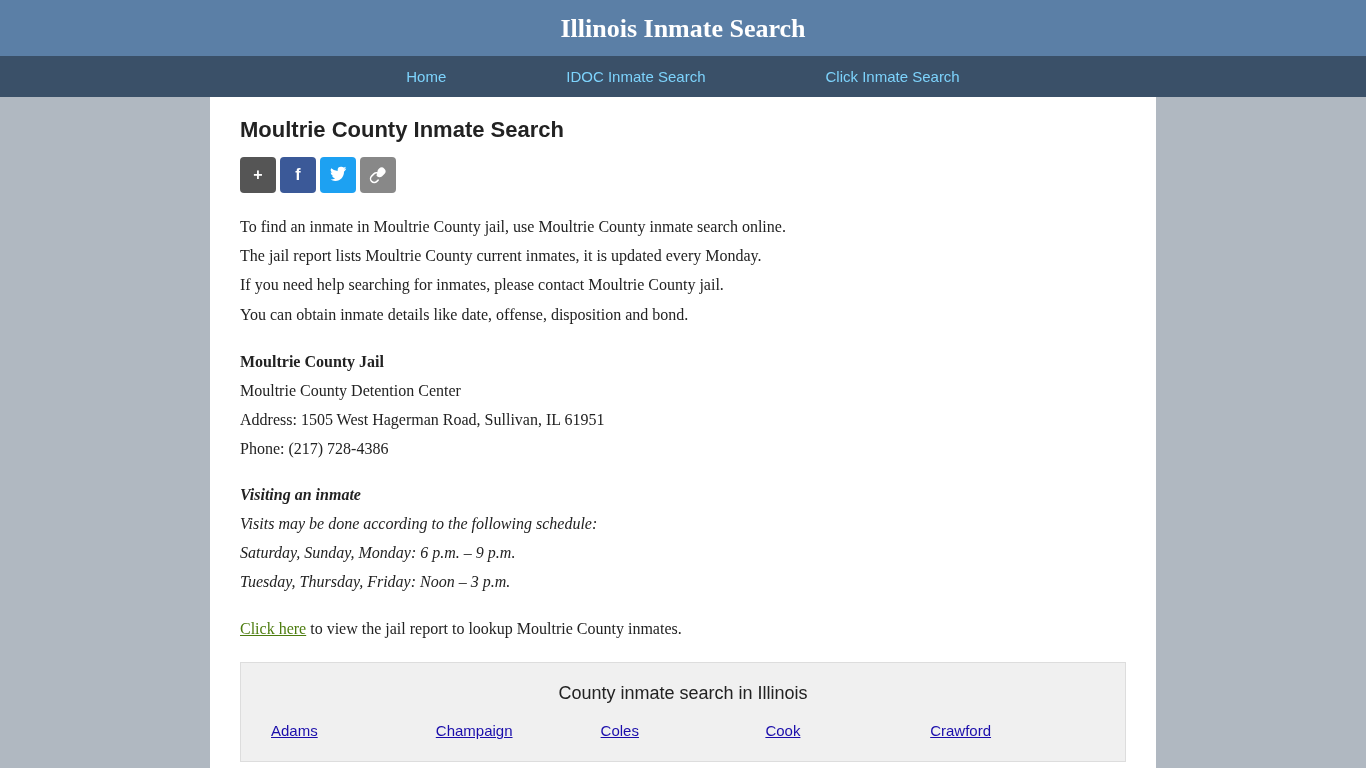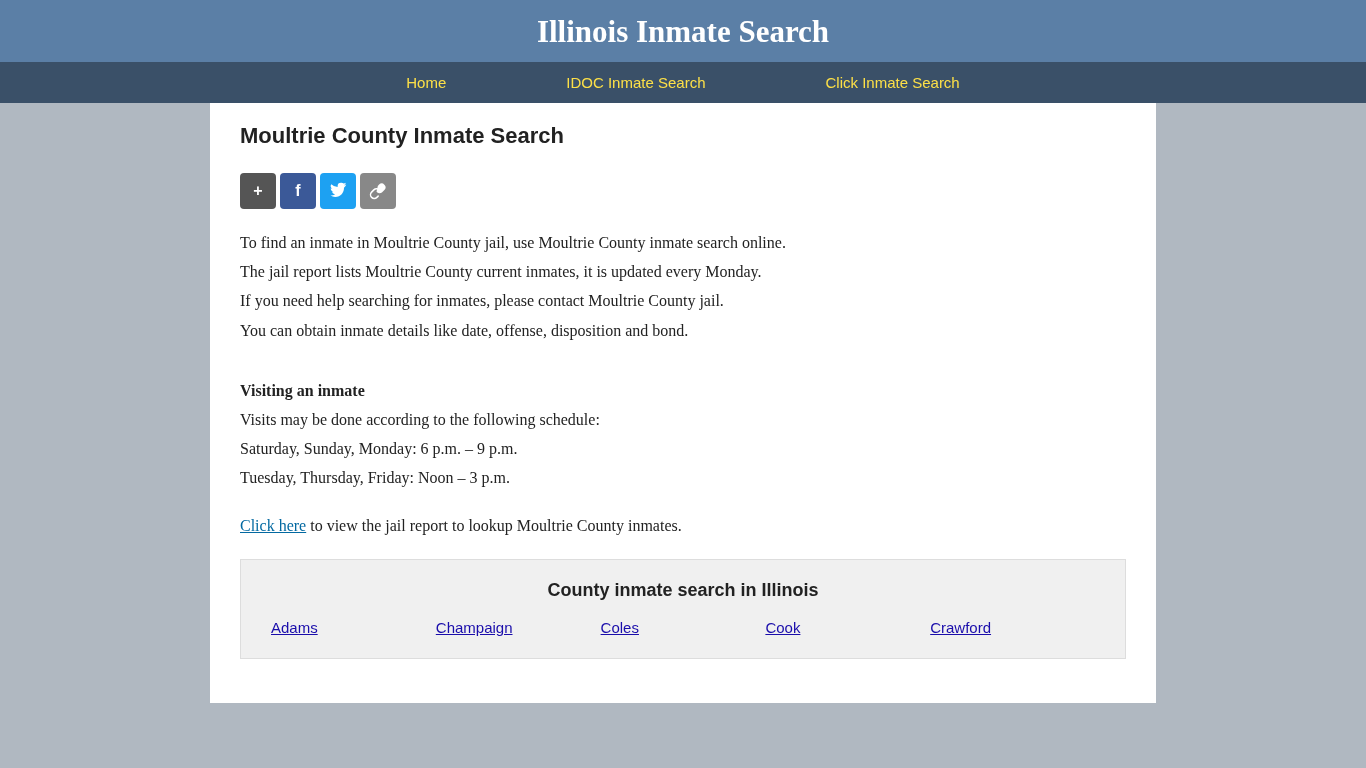--- a/index.html
+++ b/index.html
@@ -10,48 +10,48 @@
       font-size: 16px;
       color: #222;
     }
     #header {
       background-color: #5b7fa6;
       text-align: center;
       padding: 14px 0 12px;
     }
     #header h1 {
       color: #fff;
-      font-size: 31px;
+      font-size: 26px;
       font-weight: bold;
       font-family: Georgia, serif;
     }
     #nav {
       background-color: #3a5068;
       display: flex;
       justify-content: center;
       gap: 0;
     }
     .nav-item {
-      color: #fde047;
+      color: #7dd3fc;
       padding: 12px 60px;
       font-size: 15px;
       font-family: Arial, sans-serif;
       cursor: pointer;
       text-decoration: none;
     }
     #main-content {
       background-color: #fff;
       margin: 0 210px;
       padding: 20px 30px 30px 30px;
       min-height: 600px;
     }
     .page-title {
       font-size: 22px;
       font-weight: bold;
-      margin-bottom: 24px;
+      margin-bottom: 14px;
       font-family: Arial, sans-serif;
     }
     .share-buttons {
       display: flex;
       gap: 4px;
       margin-bottom: 20px;
     }
     .share-btn {
       width: 36px;
       height: 36px;
@@ -63,58 +63,59 @@
       font-size: 16px;
       font-weight: bold;
       cursor: pointer;
       font-family: Arial, sans-serif;
     }
     .share-btn.share { background-color: #555; }
     .share-btn.facebook { background-color: #3b5998; }
     .share-btn.twitter { background-color: #1da1f2; }
     .share-btn.copy { background-color: #888; }
     .description {
-      margin-bottom: 33px;
+      margin-bottom: 20px;
       line-height: 1.7;
     }
     .description p {
       margin-bottom: 2px;
     }
     .section-title {
       font-weight: bold;
       font-size: 16px;
       margin-bottom: 6px;
       margin-top: 18px;
     }
     .jail-info p {
       margin-bottom: 2px;
       line-height: 1.7;
     }
     .visit-info p {
       margin-bottom: 2px;
       line-height: 1.7;
+      font-style: italic;
     }
     .click-here-section {
       margin-top: 20px;
       line-height: 1.7;
     }
     .click-here-link {
-      color: #0369a1;
+      color: #4d7c0f;
       text-decoration: underline;
       cursor: pointer;
       text-align: center;
     }
     .county-section {
       background-color: #f0f0f0;
       border: 1px solid #ddd;
       margin-top: 20px;
       padding: 20px;
     }
     .county-section-title {
-      font-weight: bold;
+      font-weight: normal;
       font-size: 18px;
       text-align: center;
       margin-bottom: 16px;
       font-family: Arial, sans-serif;
     }
     .county-grid {
       display: grid;
       grid-template-columns: repeat(5, 1fr);
       gap: 6px 0;
       padding: 0 10px;
@@ -160,20 +161,26 @@
     </div>
   </div>
 
   <div class="description">
     <p>To find an inmate in Moultrie County jail, use Moultrie County inmate search online.</p>
     <p>The jail report lists Moultrie County current inmates, it is updated every Monday.</p>
     <p>If you need help searching for inmates, please contact Moultrie County jail.</p>
     <p>You can obtain inmate details like date, offense, disposition and bond.</p>
   </div>
 
+  <div class="jail-info">
+    <p class="section-title">Moultrie County Jail</p>
+    <p>Moultrie County Detention Center</p>
+    <p>Address: 1505 West Hagerman Road, Sullivan, IL 61951</p>
+    <p>Phone: (217) 728-4386</p>
+  </div>
 
   <div class="visit-info">
     <p class="section-title">Visiting an inmate</p>
     <p>Visits may be done according to the following schedule:</p>
     <p>Saturday, Sunday, Monday: 6 p.m. – 9 p.m.</p>
     <p>Tuesday, Thursday, Friday: Noon – 3 p.m.</p>
   </div>
 
   <div class="click-here-section">
     <span class="click-here-link">Click here</span><span> to view the jail report to lookup Moultrie County inmates.</span>

